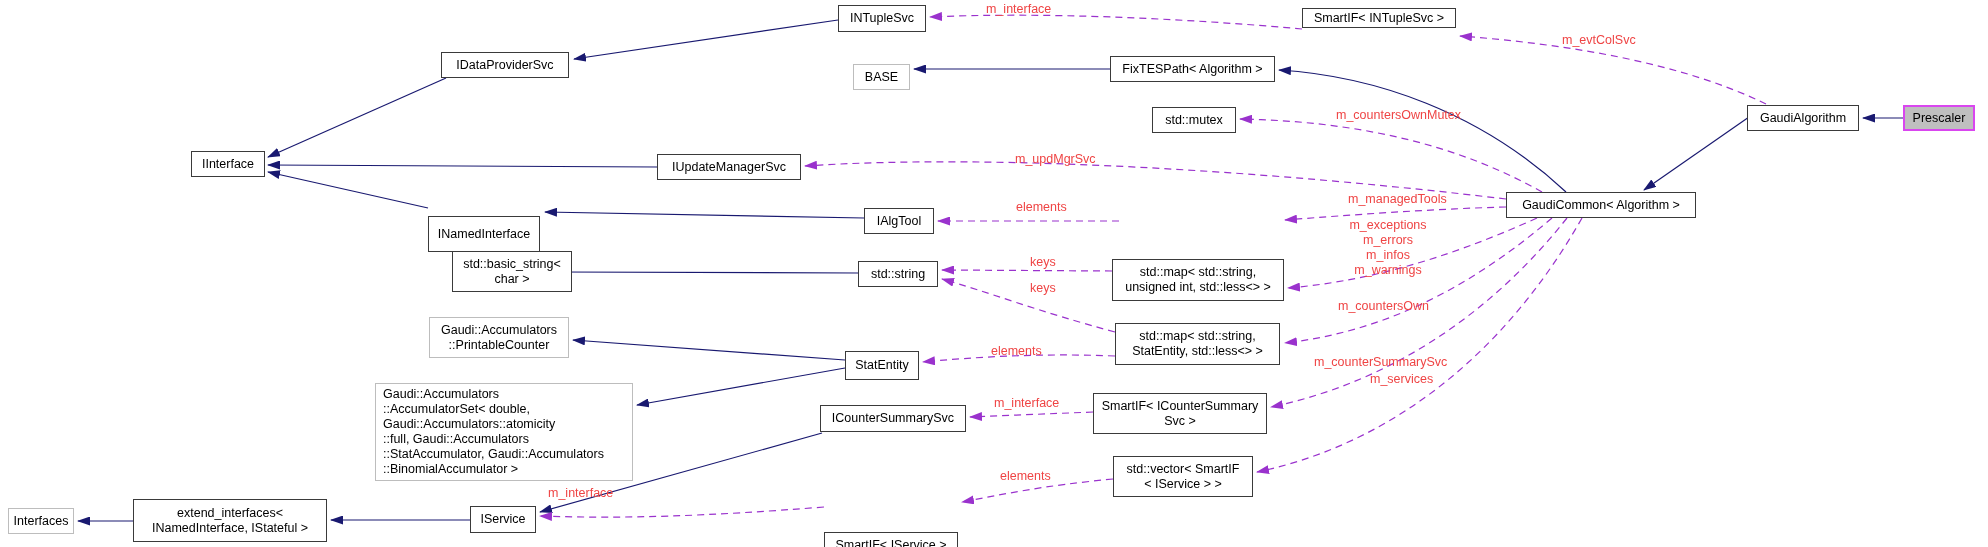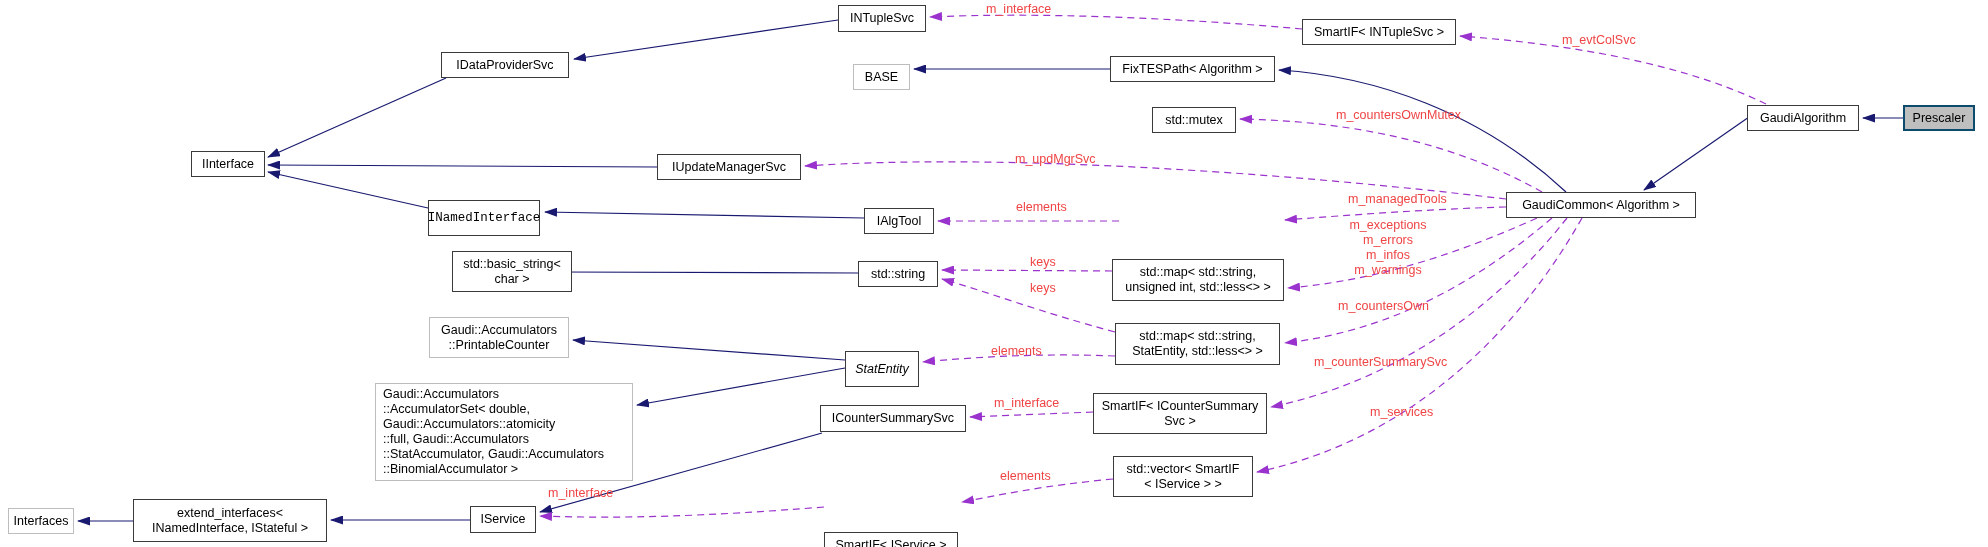--- a/index.html
+++ b/index.html
@@ -10,21 +10,21 @@
   svg.edges { position:absolute; left:0; top:0; width:1988px; height:547px; }
   .node {
     position:absolute; box-sizing:border-box;
     display:flex; align-items:center; justify-content:center;
     text-align:center; white-space:pre-line;
     background:#ffffff; border:1px solid #3a3a3a;
     font-size:12.5px; line-height:15px; color:#000;
     padding:4px 4px;
   }
   .node.external { border-color:#bdbdbd; }
-  .node.self { background:#bfbfbf; border:2px solid #0c4a6e; }
+  .node.self { background:#bfbfbf; border:2px solid #d946ef; }
   .node.align-left { text-align:left; justify-content:flex-start; padding-left:7px; }
   .edge-label {
     position:absolute; font-size:12.5px; line-height:15px; color:#ef4444;
     white-space:pre-line;
   }
   .edge-label.center { text-align:center; }
 </style>
 </head>
 <body>
 
@@ -70,42 +70,42 @@
       <path d="M1115,356 C1040,353 975,357 923,362" marker-end="url(#arr-dash)"></path>
       <path d="M1567,218 C1490,315 1390,382 1271,407" marker-end="url(#arr-dash)"></path>
       <path d="M1093,412 L970,417" marker-end="url(#arr-dash)"></path>
       <path d="M1582,218 C1510,345 1400,442 1257,472" marker-end="url(#arr-dash)"></path>
       <path d="M1113,479 C1040,486 1005,494 962,502" marker-end="url(#arr-dash)"></path>
       <path d="M824,507 C710,516 625,519 540,516" marker-end="url(#arr-dash)"></path>
     </g>
   </svg>
 
   <div class="node" style="left:838px;top:5px;width:88px;height:27px;">INTupleSvc</div>
-  <div class="node" style="left:1302px;top:19px;width:154px;height:26px;">SmartIF&lt; INTupleSvc &gt;</div>
+  <div class="node" style="left:1302px;top:8px;width:154px;height:20px;">SmartIF&lt; INTupleSvc &gt;</div>
   <div class="node" style="left:441px;top:52px;width:128px;height:26px;">IDataProviderSvc</div>
   <div class="node external" style="left:853px;top:56px;width:57px;height:26px;margin-top:8px;">BASE</div>
   <div class="node" style="left:1110px;top:56px;width:165px;height:26px;">FixTESPath&lt; Algorithm &gt;</div>
   <div class="node" style="left:1152px;top:107px;width:84px;height:26px;">std::mutex</div>
   <div class="node" style="left:1747px;top:105px;width:112px;height:26px;">GaudiAlgorithm</div>
   <div class="node self" style="left:1903px;top:105px;width:72px;height:26px;">Prescaler</div>
   <div class="node" style="left:191px;top:151px;width:74px;height:26px;">IInterface</div>
   <div class="node" style="left:657px;top:154px;width:144px;height:26px;">IUpdateManagerSvc</div>
-  <div class="node" style="left:428px;top:200px;width:112px;height:36px;font-family:Liberation Mono, monospace;">INamedInterface</div>
+  <div class="node" style="left:428px;top:216px;width:112px;height:36px;">INamedInterface</div>
   <div class="node" style="left:864px;top:208px;width:70px;height:26px;">IAlgTool</div>
   <div class="node" style="left:1506px;top:192px;width:190px;height:26px;">GaudiCommon&lt; Algorithm &gt;</div>
   <div class="node" style="left:452px;top:251px;width:120px;height:41px;">std::basic_string&lt;
 char &gt;</div>
   <div class="node" style="left:858px;top:261px;width:80px;height:26px;">std::string</div>
   <div class="node" style="left:1112px;top:259px;width:172px;height:42px;">std::map&lt; std::string,
 unsigned int, std::less&lt;&gt; &gt;</div>
   <div class="node" style="left:1115px;top:323px;width:165px;height:42px;">std::map&lt; std::string,
 StatEntity, std::less&lt;&gt; &gt;</div>
   <div class="node external" style="left:429px;top:317px;width:140px;height:41px;">Gaudi::Accumulators
 ::PrintableCounter</div>
-  <div class="node" style="left:845px;top:351px;width:74px;height:36px;font-style:italic;">StatEntity</div>
+  <div class="node" style="left:845px;top:351px;width:74px;height:29px;">StatEntity</div>
   <div class="node external align-left" style="left:375px;top:383px;width:258px;height:98px;">Gaudi::Accumulators
 ::AccumulatorSet&lt; double,
  Gaudi::Accumulators::atomicity
 ::full, Gaudi::Accumulators
 ::StatAccumulator, Gaudi::Accumulators
 ::BinomialAccumulator &gt;</div>
   <div class="node" style="left:820px;top:405px;width:146px;height:27px;">ICounterSummarySvc</div>
   <div class="node" style="left:1113px;top:456px;width:140px;height:41px;">std::vector&lt; SmartIF
 &lt; IService &gt; &gt;</div>
   <div class="node" style="left:1093px;top:393px;width:174px;height:41px;">SmartIF&lt; ICounterSummary
@@ -125,17 +125,17 @@
   <div class="edge-label center" style="left:1336px;top:218px;width:104px;">m_exceptions
 m_errors
 m_infos
 m_warnings</div>
   <div class="edge-label" style="left:1030px;top:255px;">keys</div>
   <div class="edge-label" style="left:1030px;top:281px;">keys</div>
   <div class="edge-label" style="left:1338px;top:299px;">m_countersOwn</div>
   <div class="edge-label" style="left:991px;top:344px;">elements</div>
   <div class="edge-label" style="left:1314px;top:355px;">m_counterSummarySvc</div>
   <div class="edge-label" style="left:994px;top:396px;">m_interface</div>
-  <div class="edge-label" style="left:1370px;top:405px;text-align:center;">m_services</div>
+  <div class="edge-label" style="left:1370px;top:372px;text-align:center;">m_services</div>
   <div class="edge-label" style="left:1000px;top:469px;">elements</div>
   <div class="edge-label" style="left:548px;top:486px;">m_interface</div>
 
 </div>
 
 </body></html>

